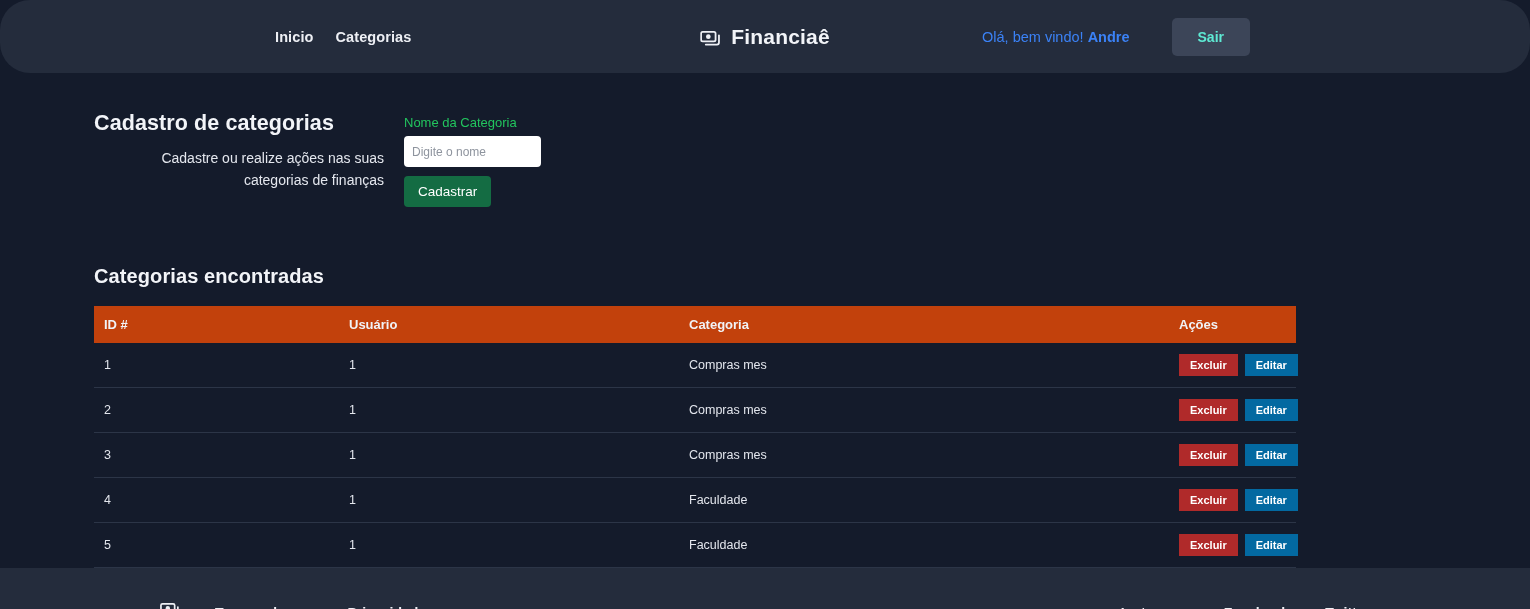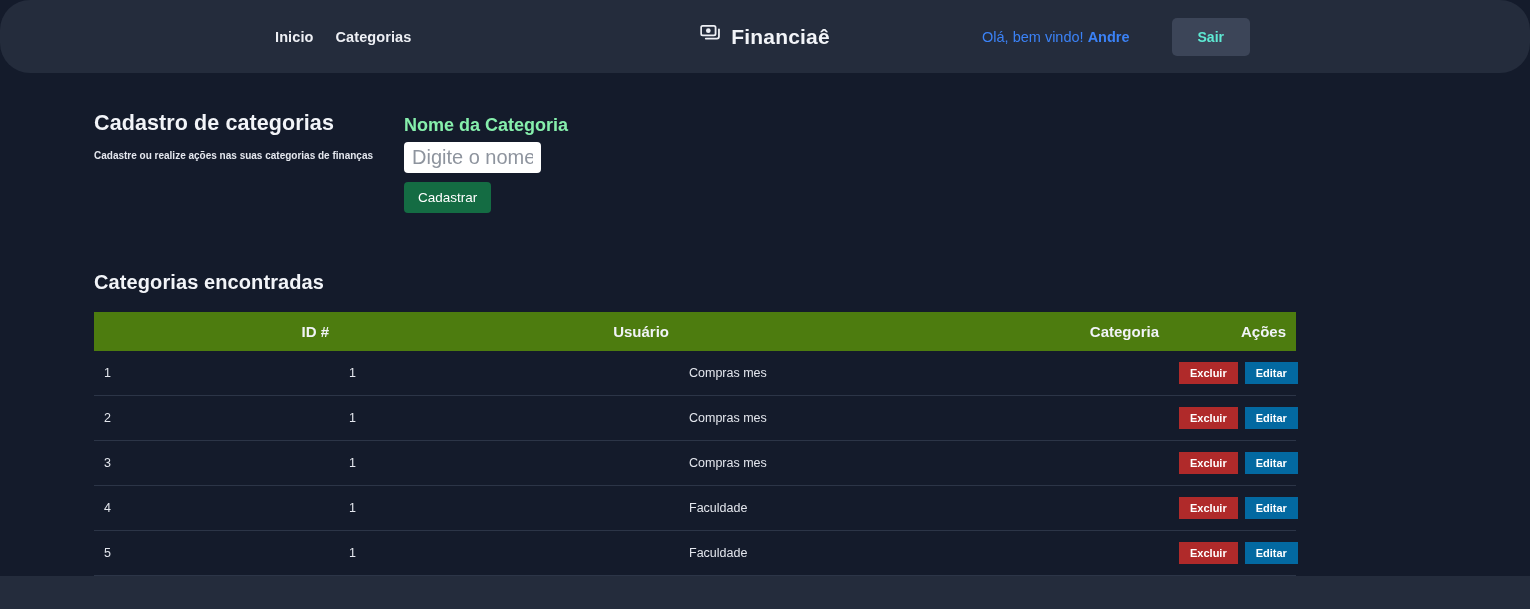--- a/index.html
+++ b/index.html
@@ -39,21 +39,21 @@
     font-weight: 700;
     text-decoration: none;
     letter-spacing: .1px;
     cursor: pointer;
   }
   .brand {
     position: absolute;
     left: 50%;
     transform: translateX(-50%);
     display: flex;
-    align-items: flex-start;
+    align-items: flex-end;
     gap: 9px;
   }
   .brand-title {
     font-size: 21px;
     font-weight: 700;
     color: #f2f4f8;
     letter-spacing: .2px;
   }
   .brand-icon svg { display: block; }
   .nav-right {
@@ -98,44 +98,45 @@
   }
   .hero-text { width: 310px; padding-top: 8px; }
   .hero-title {
     font-size: 21.5px;
     font-weight: 700;
     color: #f2f4f8;
     margin: 0 0 12px 0;
     letter-spacing: .1px;
   }
   .hero-sub {
-    font-size: 10px;
-    font-weight: 700;
+    font-size: 14px;
+    font-weight: 400;
     color: #e4e7ee;
     line-height: 1.55;
     margin: 0;
     max-width: 290px;
+    text-align: right;
   }
 
   .form-block { margin-left: 0; padding-top: 12px; }
   .field-label {
     display: block;
-    font-size: 18px;
-    color: #86efac;
+    font-size: 13px;
+    color: #22c55e;
     margin-bottom: 6px;
-    font-weight: 700;
+    font-weight: 400;
   }
   .text-input {
     width: 137px;
     height: 31px;
     border: none;
     border-radius: 4px;
     background: #ffffff;
     color: #333;
-    font-size: 20px;
+    font-size: 12px;
     font-family: "Liberation Sans", sans-serif;
     padding: 0 8px;
     outline: none;
   }
   .text-input::placeholder { color: #8e949e; }
   .btn-cadastrar {
     display: block;
     margin-top: 9px;
     background: #146c43;
     color: #ffffff;
@@ -155,25 +156,25 @@
     color: #f2f4f8;
     margin: 0 0 18px 0;
     letter-spacing: .1px;
   }
   table.cats {
     width: 1202px;
     border-collapse: collapse;
     table-layout: fixed;
   }
   table.cats thead th {
-    background: #4d7c0f;
+    background: #c2410c;
     color: #f1f3f7;
-    font-size: 15px;
-    font-weight: 700;
-    text-align: right;
+    font-size: 13px;
+    font-weight: 700;
+    text-align: left;
     padding: 11px 10px;
     border: none;
   }
   table.cats tbody td {
     font-size: 12.5px;
     color: #e3e6ed;
     padding: 11px 10px;
     border-bottom: 1px solid #2c3547;
     vertical-align: middle;
   }

